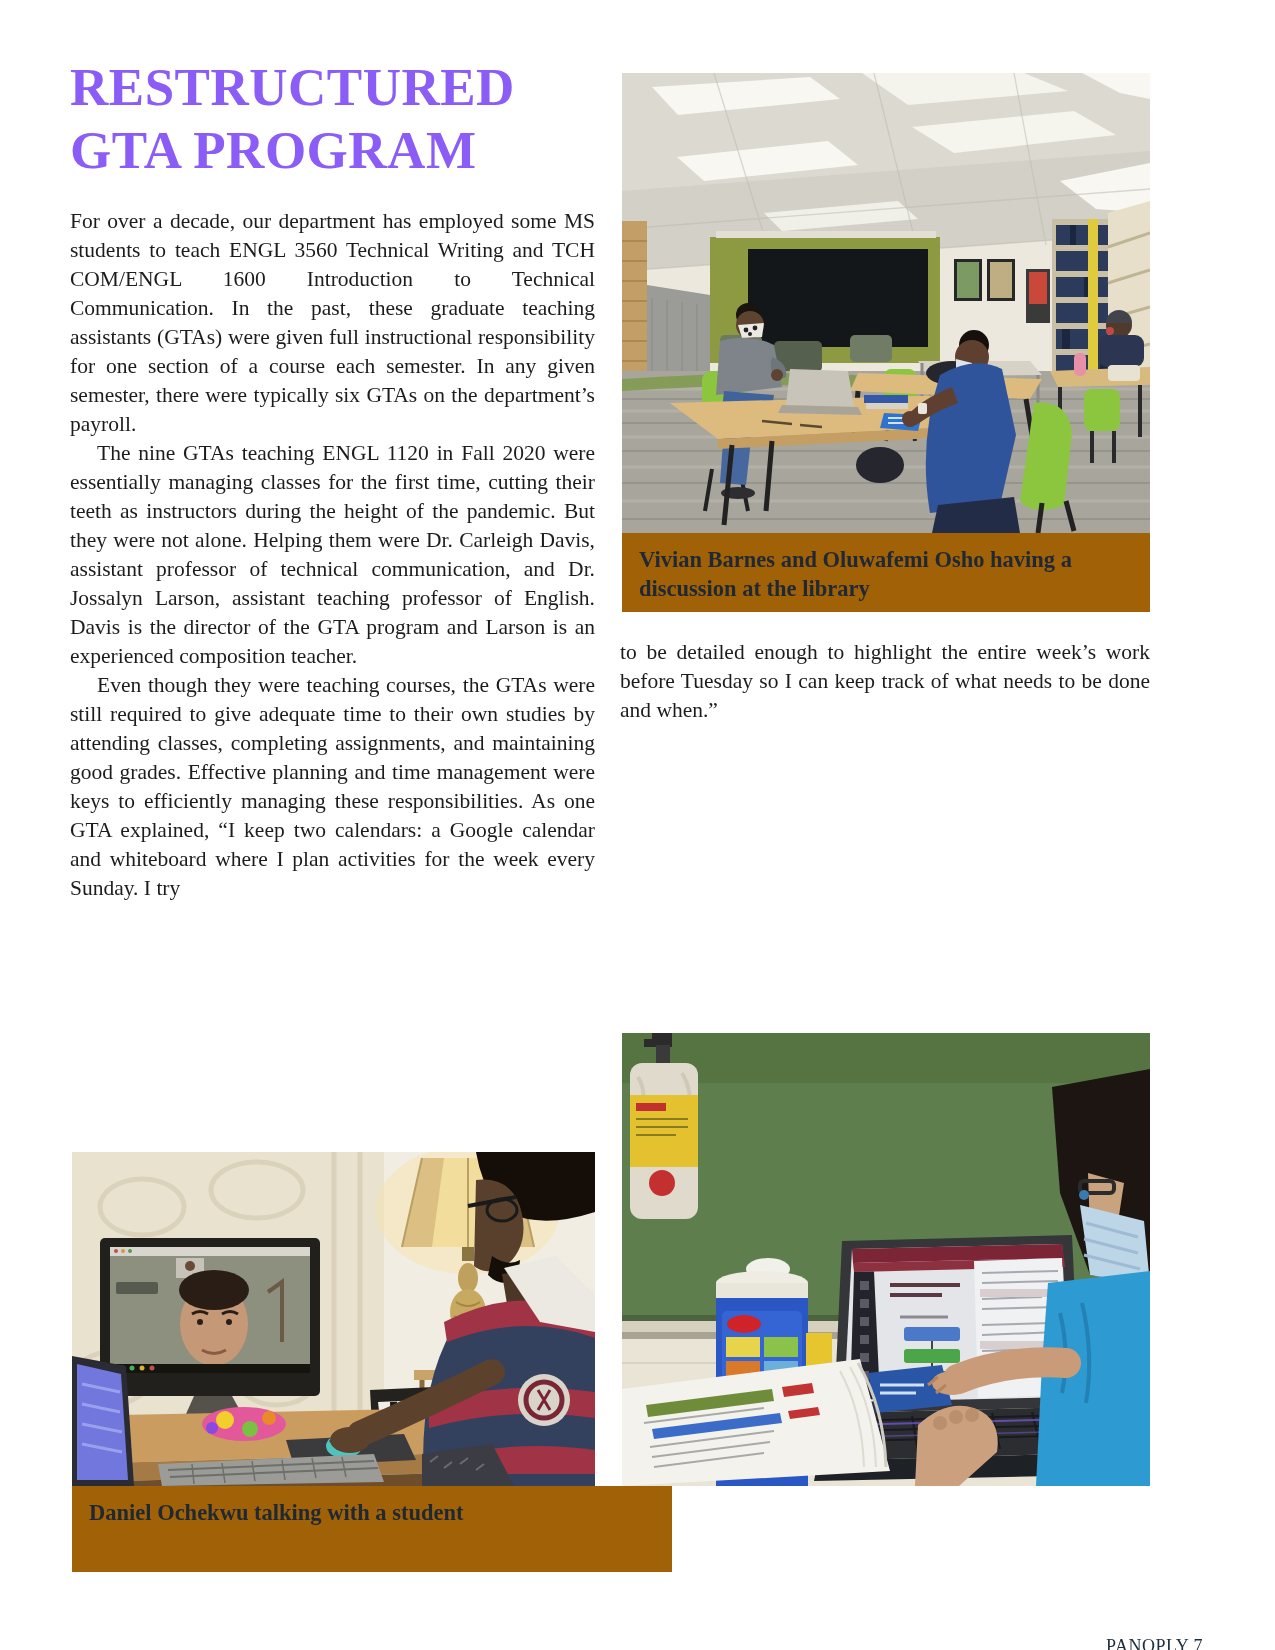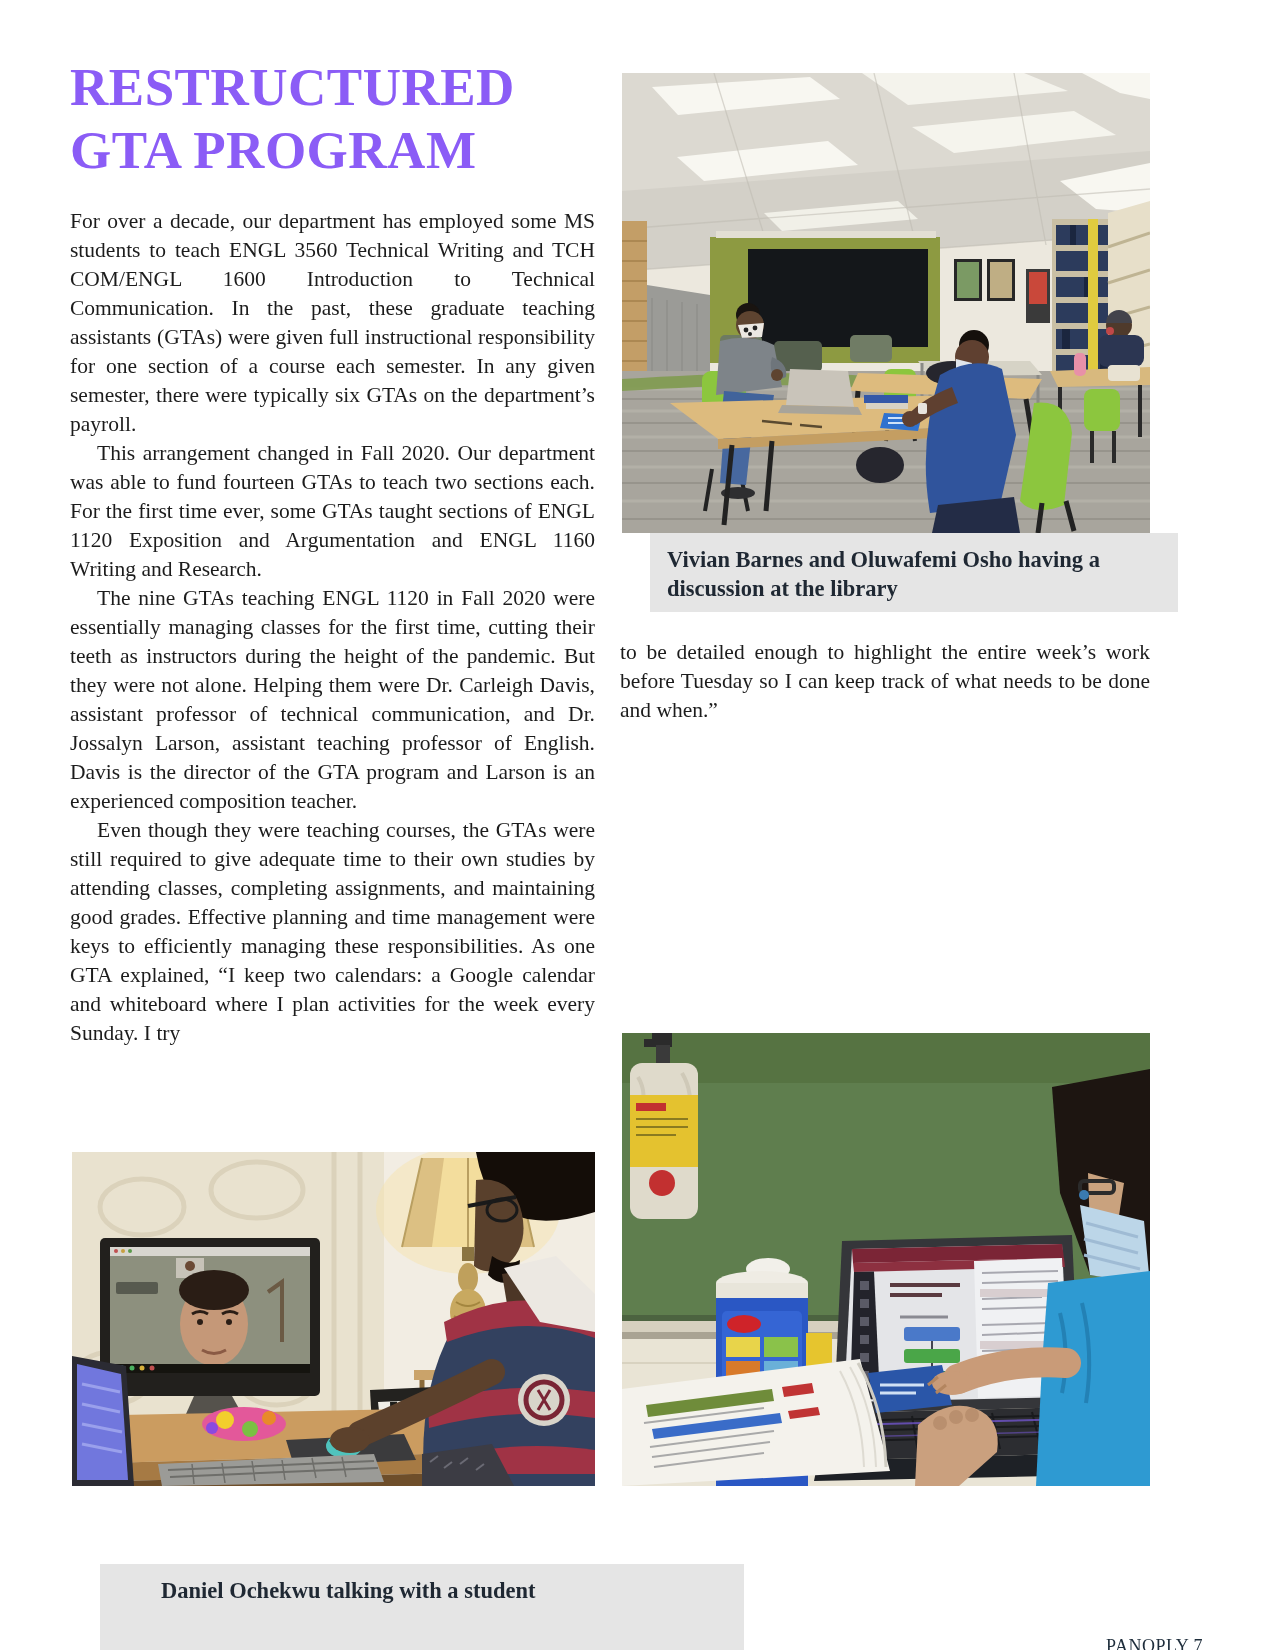--- a/index.html
+++ b/index.html
@@ -13,41 +13,40 @@
     color:#8b5cf6;
   }
   .col{position:absolute;font-size:21.5px;line-height:29px;color:#1c1c1c;text-align:justify;}
   .col p{margin:0;}
   .col p.indent{text-indent:27px;}
   .col-left{left:70px;top:199px;width:525px;margin-top:8px;}
   .col-right{left:620px;top:638px;width:530px;}
   .figure{position:absolute;margin:0;padding:0;line-height:0;}
   .figure svg{display:block;}
   .caption-band{
-    position:absolute;background:#e5e5e5;margin-left:28px;
+    position:absolute;background:#a16207;
   }
   .caption-band p{
     margin:0;padding:12px 17px 0 17px;font-weight:bold;
     font-size:22.5px;line-height:1.3;color:#1f2833;text-align:left;
   }
   .page-footer{
     position:absolute;top:1636px;right:72px;
     font-size:18px;color:#1e2d3b;letter-spacing:.5px;
   }
 </style>
 </head>
 <body>
 
 <div class="page">
 
   <h1 class="article-title">RESTRUCTURED GTA PROGRAM</h1>
 
   <div class="col col-left">
     <p>For over a decade, our department has employed some MS students to teach ENGL 3560 Technical Writing and TCH COM/ENGL 1600 Introduction to Technical Communication. In the past, these graduate teaching assistants (GTAs) were given full instructional respon­sibility for one section of a course each semester. In any given semester, there were typically six GTAs on the department’s payroll.</p>
-    <p class="indent">This arrangement changed in Fall 2020. Our depart­ment was able to fund fourteen GTAs to teach two sec­tions each. For the first time ever, some GTAs taught sections of ENGL 1120 Exposition and Argumentation and ENGL 1160 Writing and Research.</p>
     <p class="indent">The nine GTAs teaching ENGL 1120 in Fall 2020 were essentially managing classes for the first time, cutting their teeth as instructors during the height of the pandemic. But they were not alone. Helping them were Dr. Carleigh Davis, assistant professor of techni­cal communication, and Dr. Jossalyn Larson, assistant teaching professor of English. Davis is the director of the GTA program and Larson is an experienced com­position teacher.</p>
     <p class="indent">Even though they were teaching courses, the GTAs were still required to give adequate time to their own studies by attending classes, completing assignments, and maintaining good grades. Effective planning and time management were keys to efficiently managing these responsibilities. As one GTA explained, “I keep two calendars: a Google calendar and whiteboard where I plan activities for the week every Sunday. I try</p>
   </div>
 
   <div class="col col-right">
     <p>to be detailed enough to highlight the entire week’s work before Tuesday so I can keep track of what needs to be done and when.”</p>
   </div>
 
   <figure class="figure" style="left:622px;top:73px;">
     <svg width="528" height="460" viewBox="0 0 528 460">
@@ -292,21 +291,21 @@
       <path d="M466,238 l12,20 M478,238 l-12,20" stroke="#7a2535" stroke-width="3"></path>
 
       <path d="M420,220 q-60,30 -132,62" stroke="#5c412c" stroke-width="26" stroke-linecap="round" fill="none"></path>
       <ellipse cx="278" cy="288" rx="20" ry="13" fill="#5c412c"></ellipse>
 
       <polygon points="350,302 420,292 442,334 350,334" fill="#3c3c44"></polygon>
       <path d="M358,310 l8,-6 M372,316 l8,-6 M388,312 l8,-6 M404,318 l8,-6" stroke="#6a6a74" stroke-width="2"></path>
     </svg>
   </figure>
 
-  <div class="caption-band" style="left:72px;top:1564px;width:600px;height:86px;padding-left:44px;">
+  <div class="caption-band" style="left:72px;top:1486px;width:600px;height:86px;">
     <p>Daniel Ochekwu talking with a student</p>
   </div>
 
   <figure class="figure" style="left:622px;top:1033px;">
     <svg width="528" height="453" viewBox="0 0 528 453">
       <rect width="528" height="453" fill="#e9e4d5"></rect>
 
       <rect width="528" height="298" fill="#5f7e4e"></rect>
       <rect width="528" height="50" fill="#567342"></rect>
 

